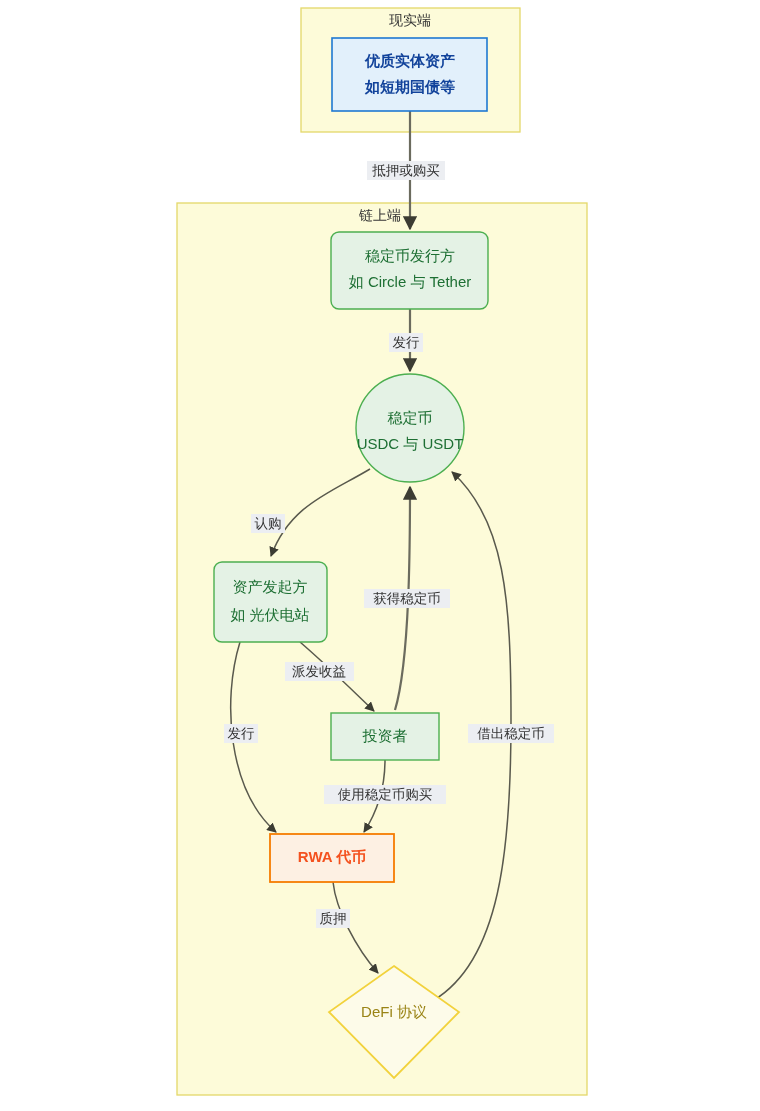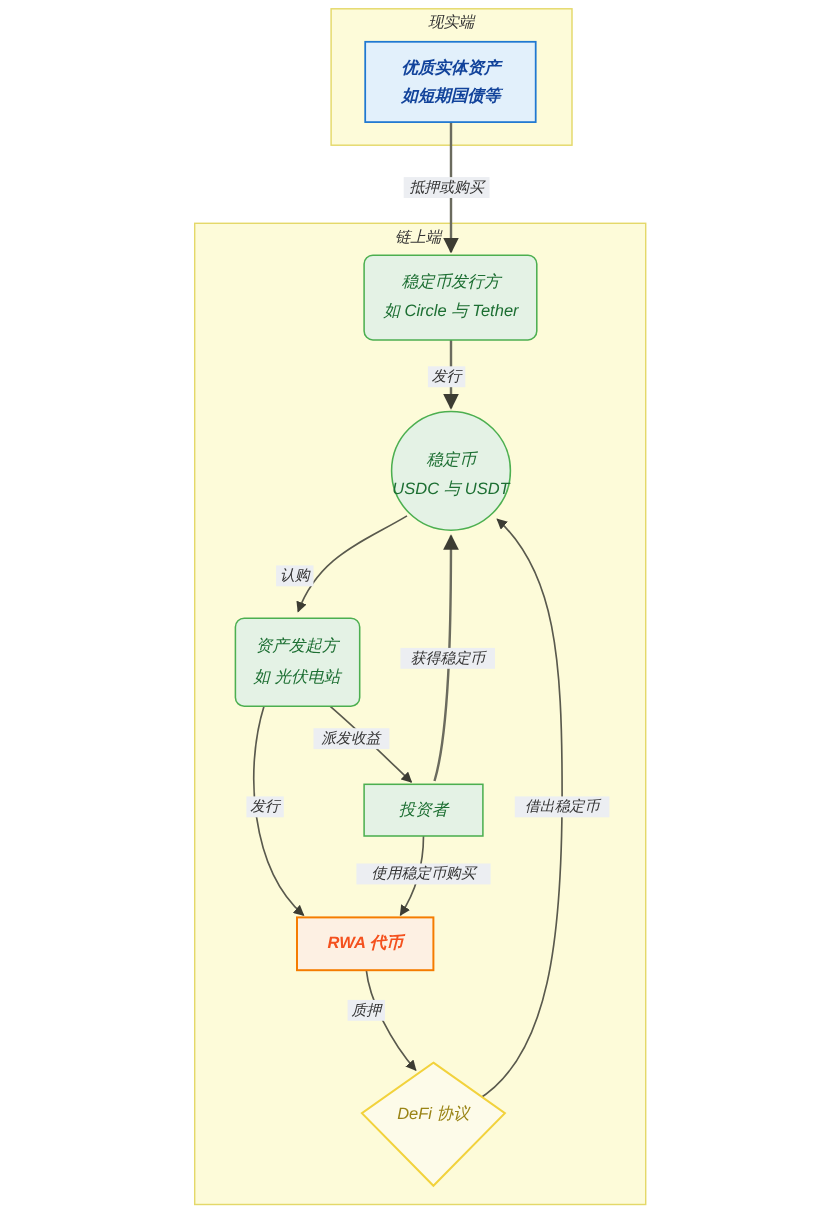--- a/index.html
+++ b/index.html
@@ -13,21 +13,20 @@
     height: 1111px;
     font-family: "Liberation Sans", "DejaVu Sans", sans-serif;
     position: relative;
     overflow: hidden;
   }
   #diagram-root {
     position: absolute;
     left: 0; top: 0;
     width: 760px;
     height: 1111px;
-    font-style: italic;
   }
   svg#flow {
     position: absolute;
     left: 0; top: 0;
     width: 760px;
     height: 1111px;
   }
   
   .cluster-rect {
     fill: #fdfbd9;

